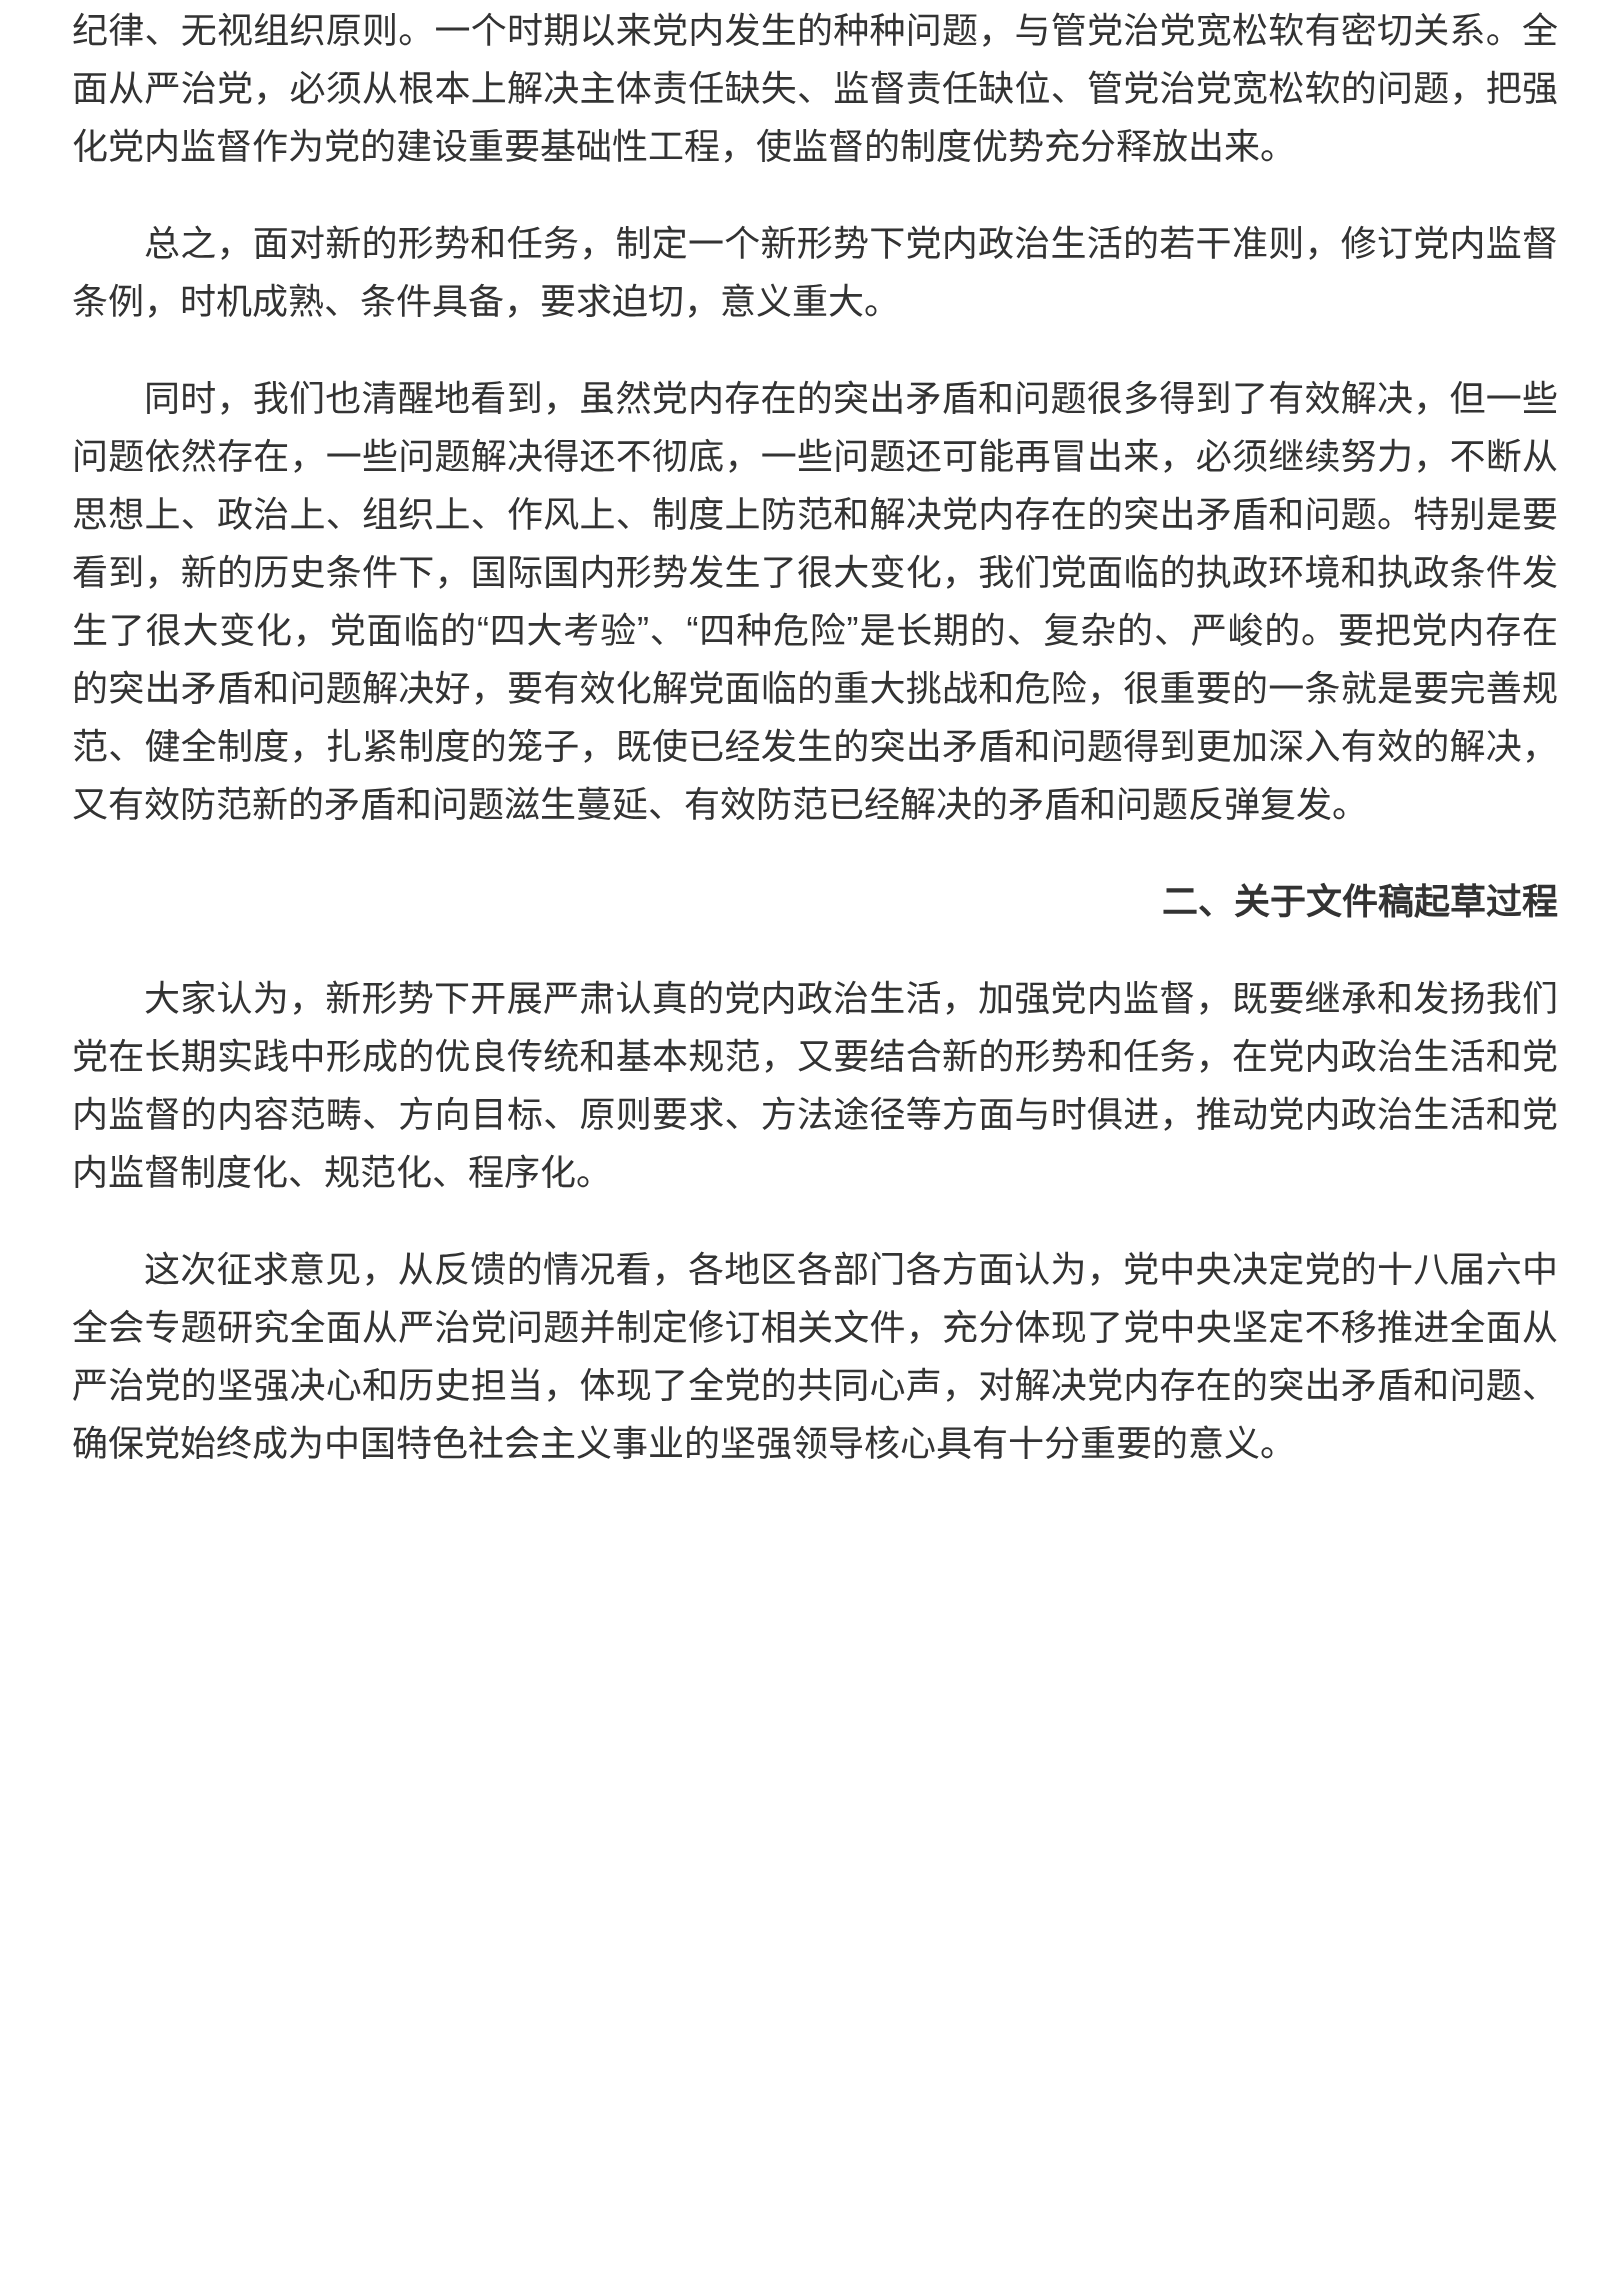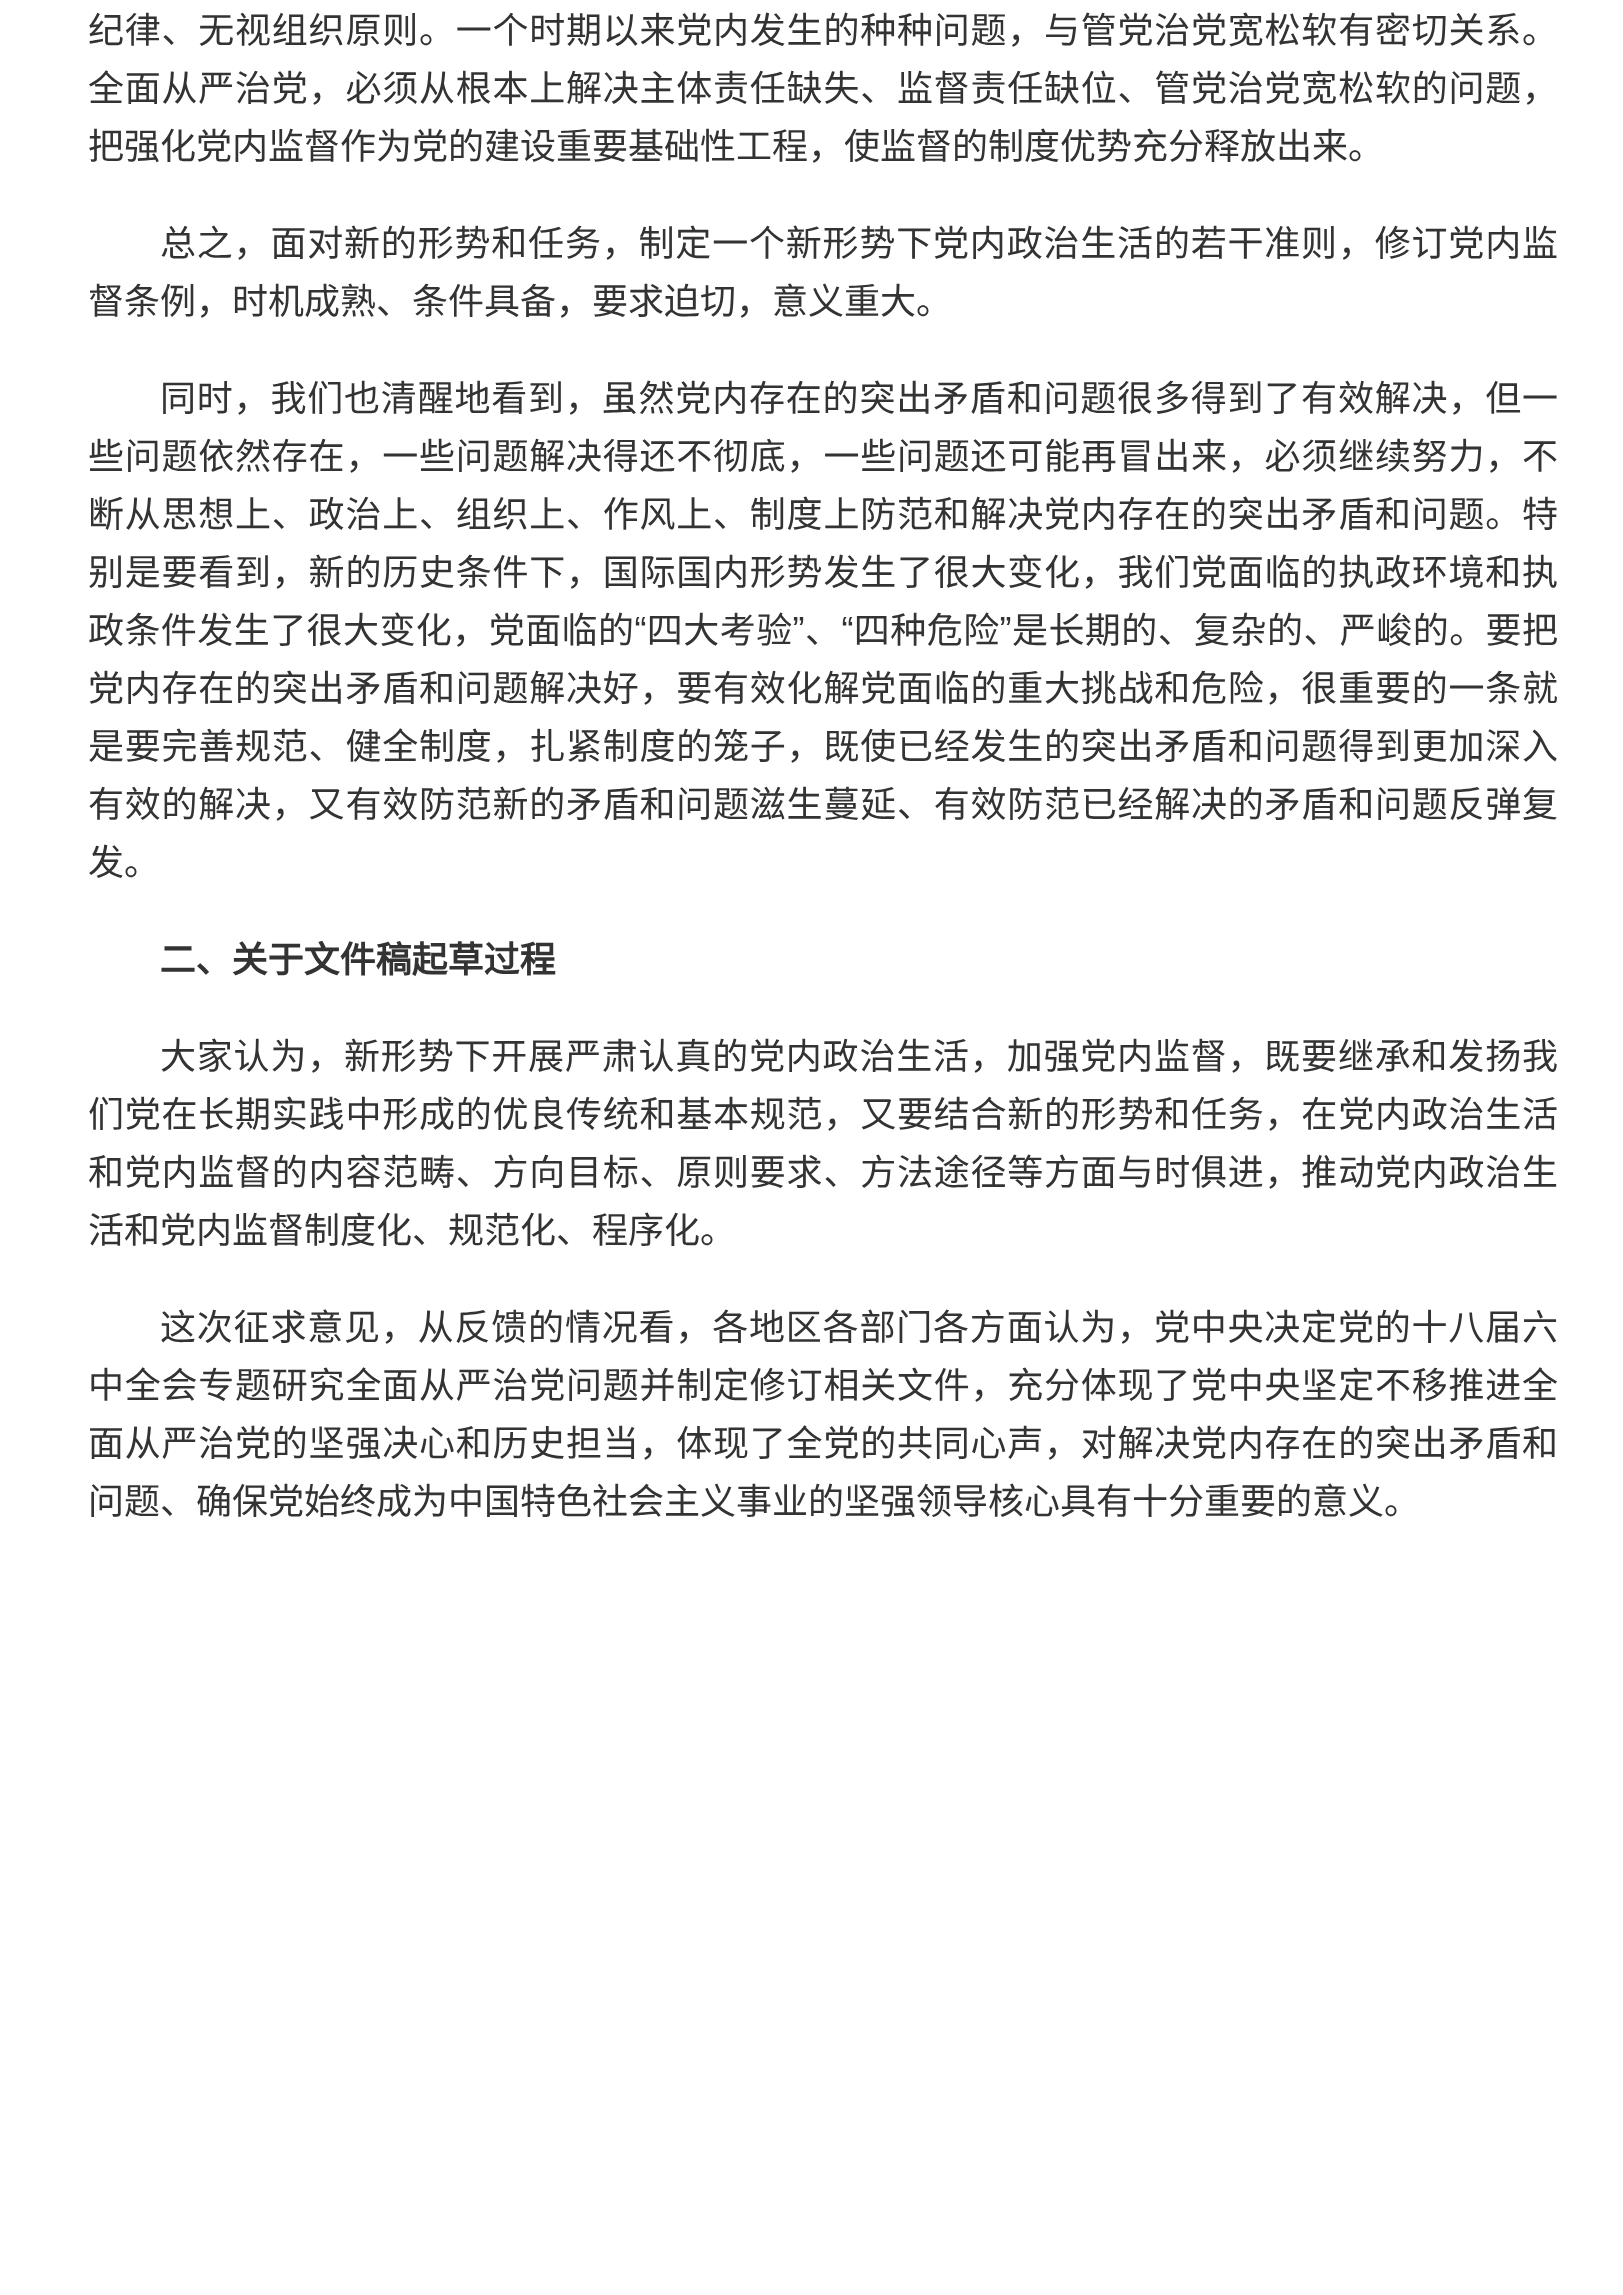--- a/index.html
+++ b/index.html
@@ -12,36 +12,36 @@
     width: 1623px;
     min-height: 2295px;
     box-sizing: border-box;
     background: #ffffff;
     padding: 2px 65px 82px 72px;
     font-family: "Liberation Sans", "DejaVu Sans", sans-serif;
     color: #333333;
   }
   .page p,
   .page h3 {
-    margin: 0 0 39px 16px;
+    margin: 0 0 39px 0;
     font-size: 36px;
     line-height: 58px;
     font-weight: normal;
     text-align: justify;
     text-justify: inter-ideograph;
     text-indent: 2em;
     word-break: break-all;
     overflow-wrap: break-word;
   }
   .page .no-indent {
     text-indent: 0;
   }
   .page .heading {
     font-weight: bold;
-    text-align: left;
+    text-align: right;
   }
 </style>
 </head>
 <body>
 
 <div class="page">
   <p class="no-indent">纪律、无视组织原则。一个时期以来党内发生的种种问题，与管党治党宽松软有密切关系。全面从严治党，必须从根本上解决主体责任缺失、监督责任缺位、管党治党宽松软的问题，把强化党内监督作为党的建设重要基础性工程，使监督的制度优势充分释放出来。</p>
 
 
   <p>总之，面对新的形势和任务，制定一个新形势下党内政治生活的若干准则，修订党内监督条例，时机成熟、条件具备，要求迫切，意义重大。</p>

